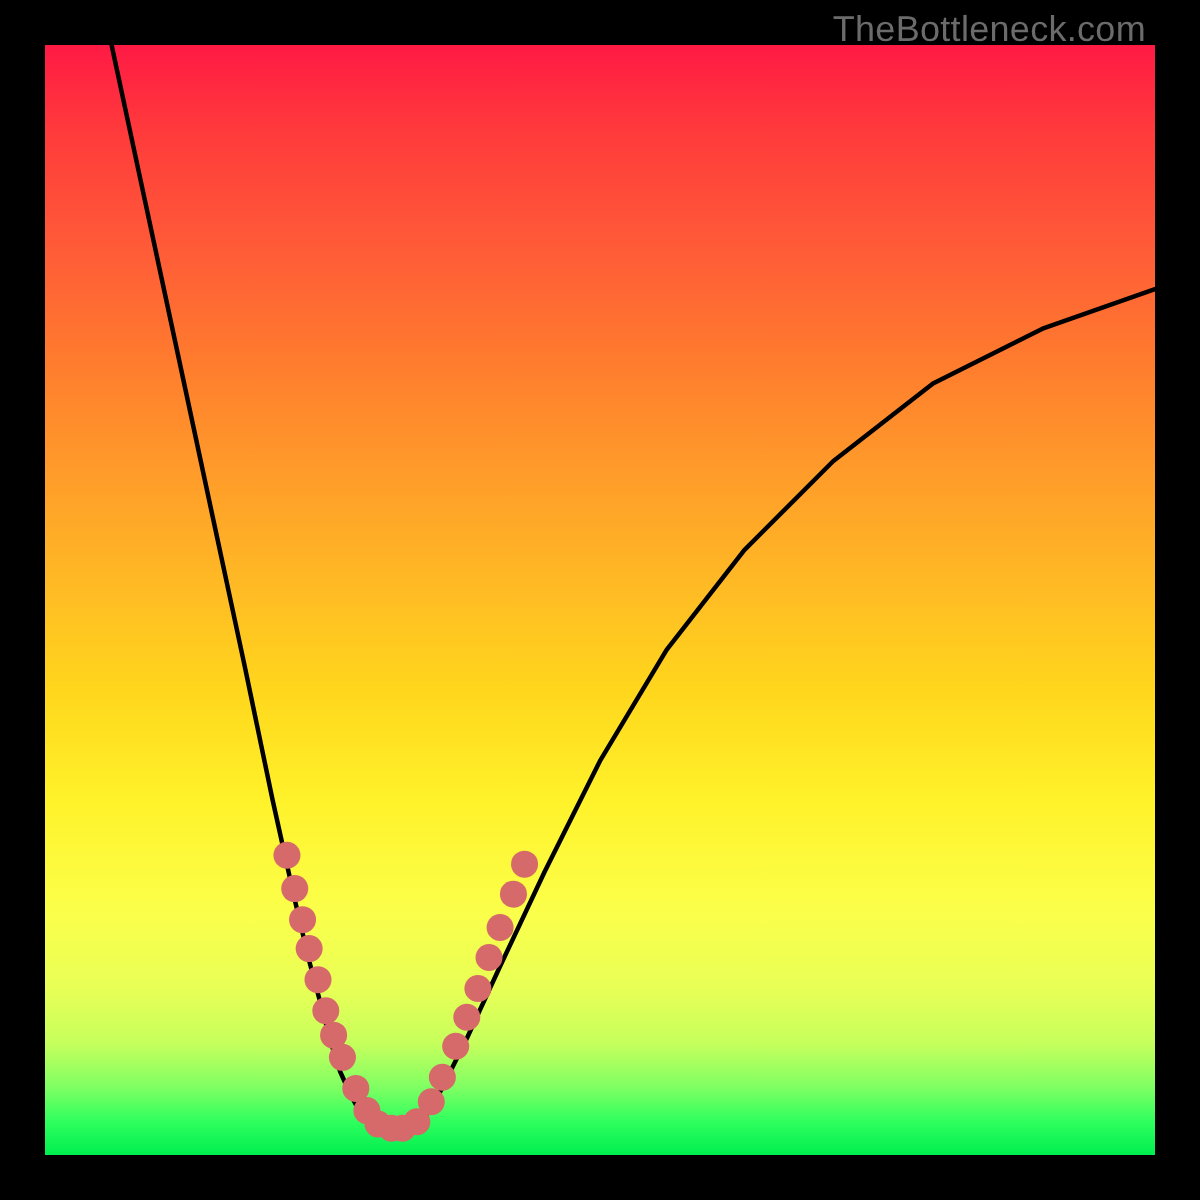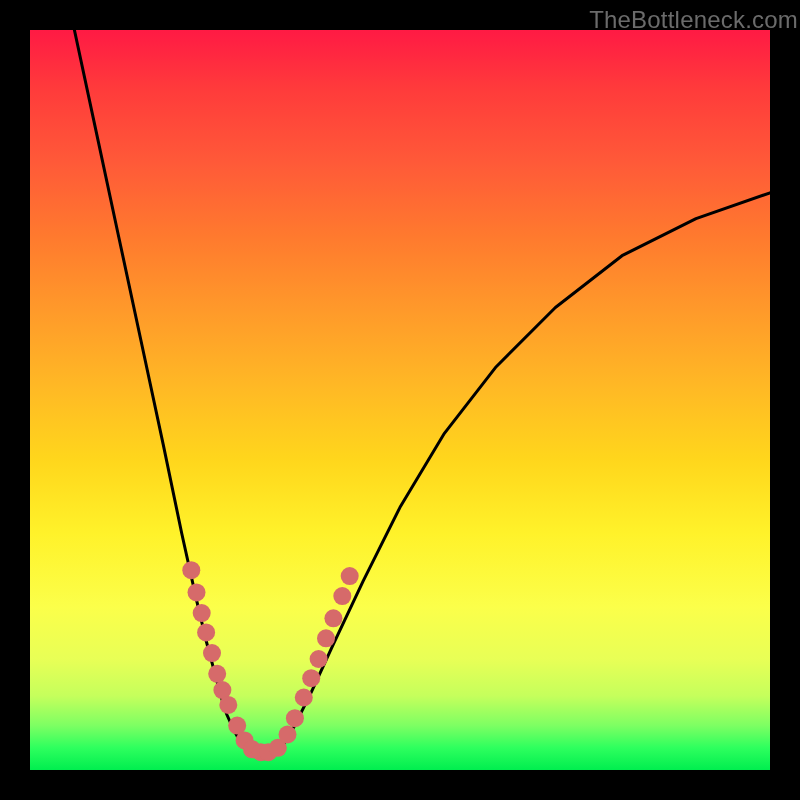--- a/index.html
+++ b/index.html
@@ -36,21 +36,21 @@
       #e8ff56 85%,
       #c5ff5c 90%,
       #7dff63 94%,
       #2eff5e 97%,
       #00ee4f 100%
     );
   }
   .watermark {
     position: absolute;
     top: 6px;
-    right: 2px;
+    right: 36px;
     color: #6b6b6b;
     font-size: 24px;
     font-weight: 500;
     letter-spacing: 0.2px;
     user-select: none;
   }
   svg.curve {
     position: absolute;
     inset: 0;
   }

